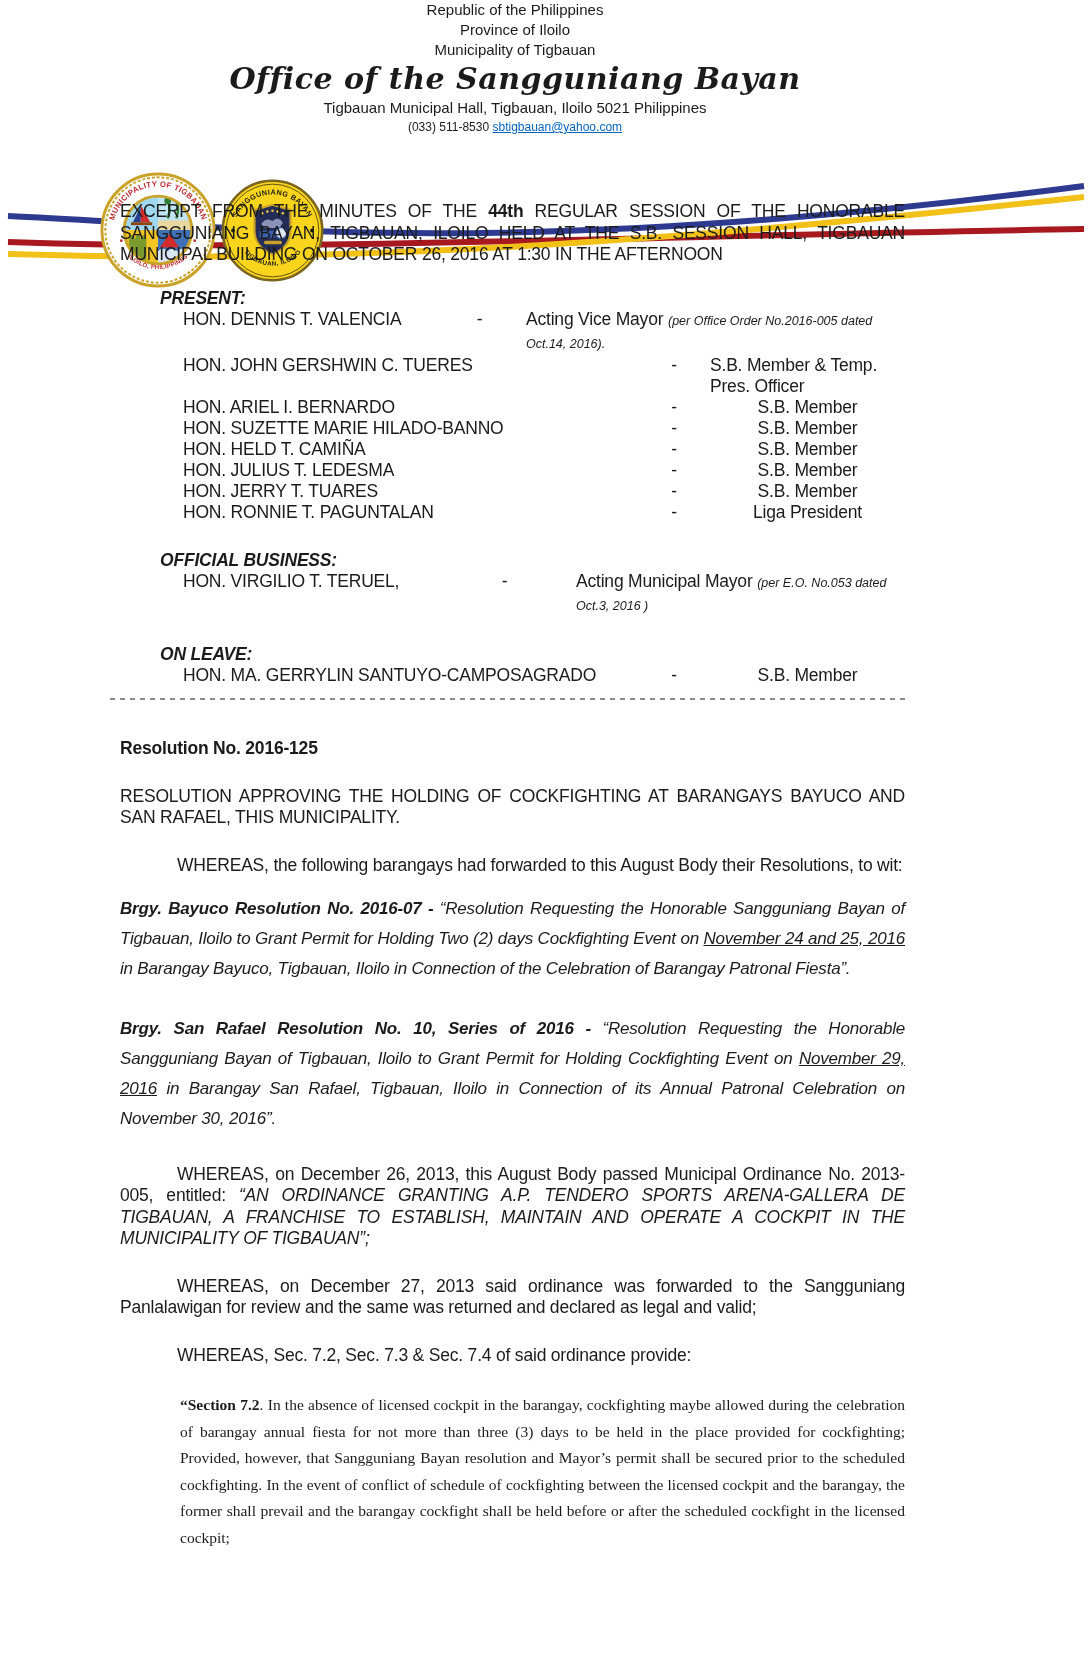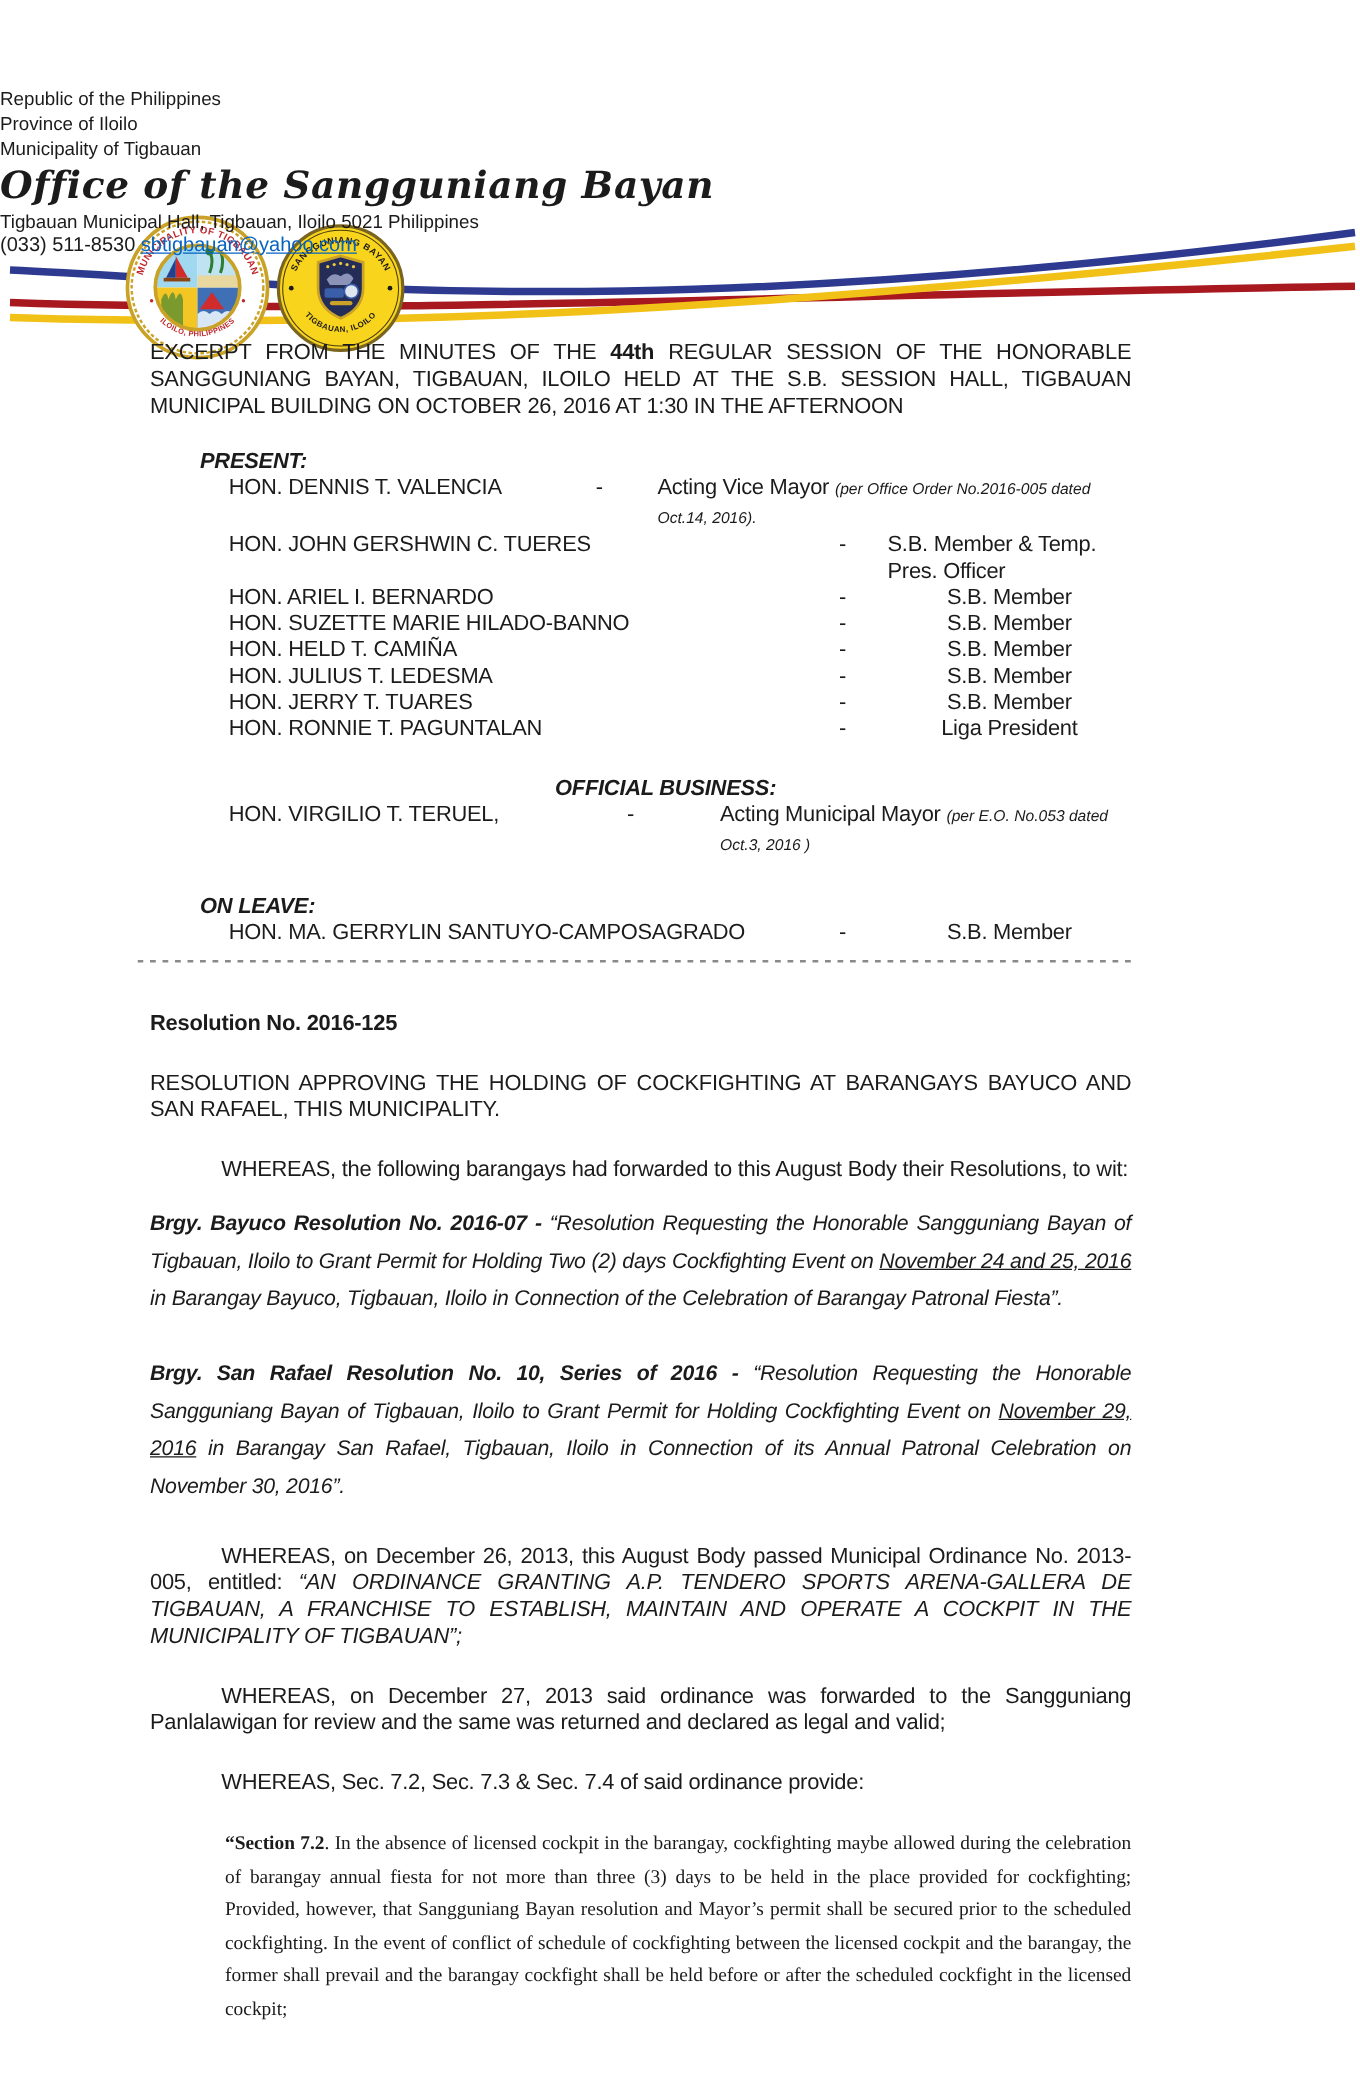--- a/index.html
+++ b/index.html
@@ -22,34 +22,33 @@
   .seal {
     position: absolute;
     z-index: 2;
   }
   .seal-muni { left: 100px; top: 172px; width: 116px; height: 116px; }
   .seal-sb   { left: 221px; top: 179px; width: 103px; height: 103px; }
   .header {
     position: relative;
     z-index: 3;
     width: 1030px;
-    padding-top: 70px;
-    text-align: left;
+    text-align: center;
   }
   .header-line { font-size: 15px; line-height: 20px; }
   .office-title {
     font-family: "DejaVu Serif", serif;
     font-style: italic;
     font-weight: bold;
     font-size: 30px;
     line-height: 38px;
     letter-spacing: 0.5px;
   }
   .header-address { font-size: 15px; line-height: 19px; }
-  .header-contact { font-size: 16px; line-height: 20px; }
+  .header-contact { font-size: 12px; line-height: 20px; }
   .email-link { color: #0563c1; text-decoration: underline; }
 
   
   .content {
     position: relative;
     z-index: 3;
     margin: 0 183px 0 120px; 
     font-size: 17.5px;
     letter-spacing: -0.2px;
   }
@@ -60,21 +59,21 @@
   }
   .bold { font-weight: bold; }
 
   .att-heading {
     margin-top: 22px;
     padding-left: 40px;
     font-weight: bold;
     font-style: italic;
     line-height: 21px;
   }
-  .att-heading.ob { margin-top: 27px; text-align: center; }
+  .att-heading.ob { margin-top: 27px; }
   .att-heading.ol { margin-top: 27px; }
   .att-row {
     display: grid;
     grid-template-columns: 455px 24px 1fr;
     padding-left: 63px;
     line-height: 21px;
     gap: 24px;
   }
   .att-row.first { grid-template-columns: 250px 45px 1fr; }
   .att-row.ob-row { grid-template-columns: 250px 95px 1fr; }

